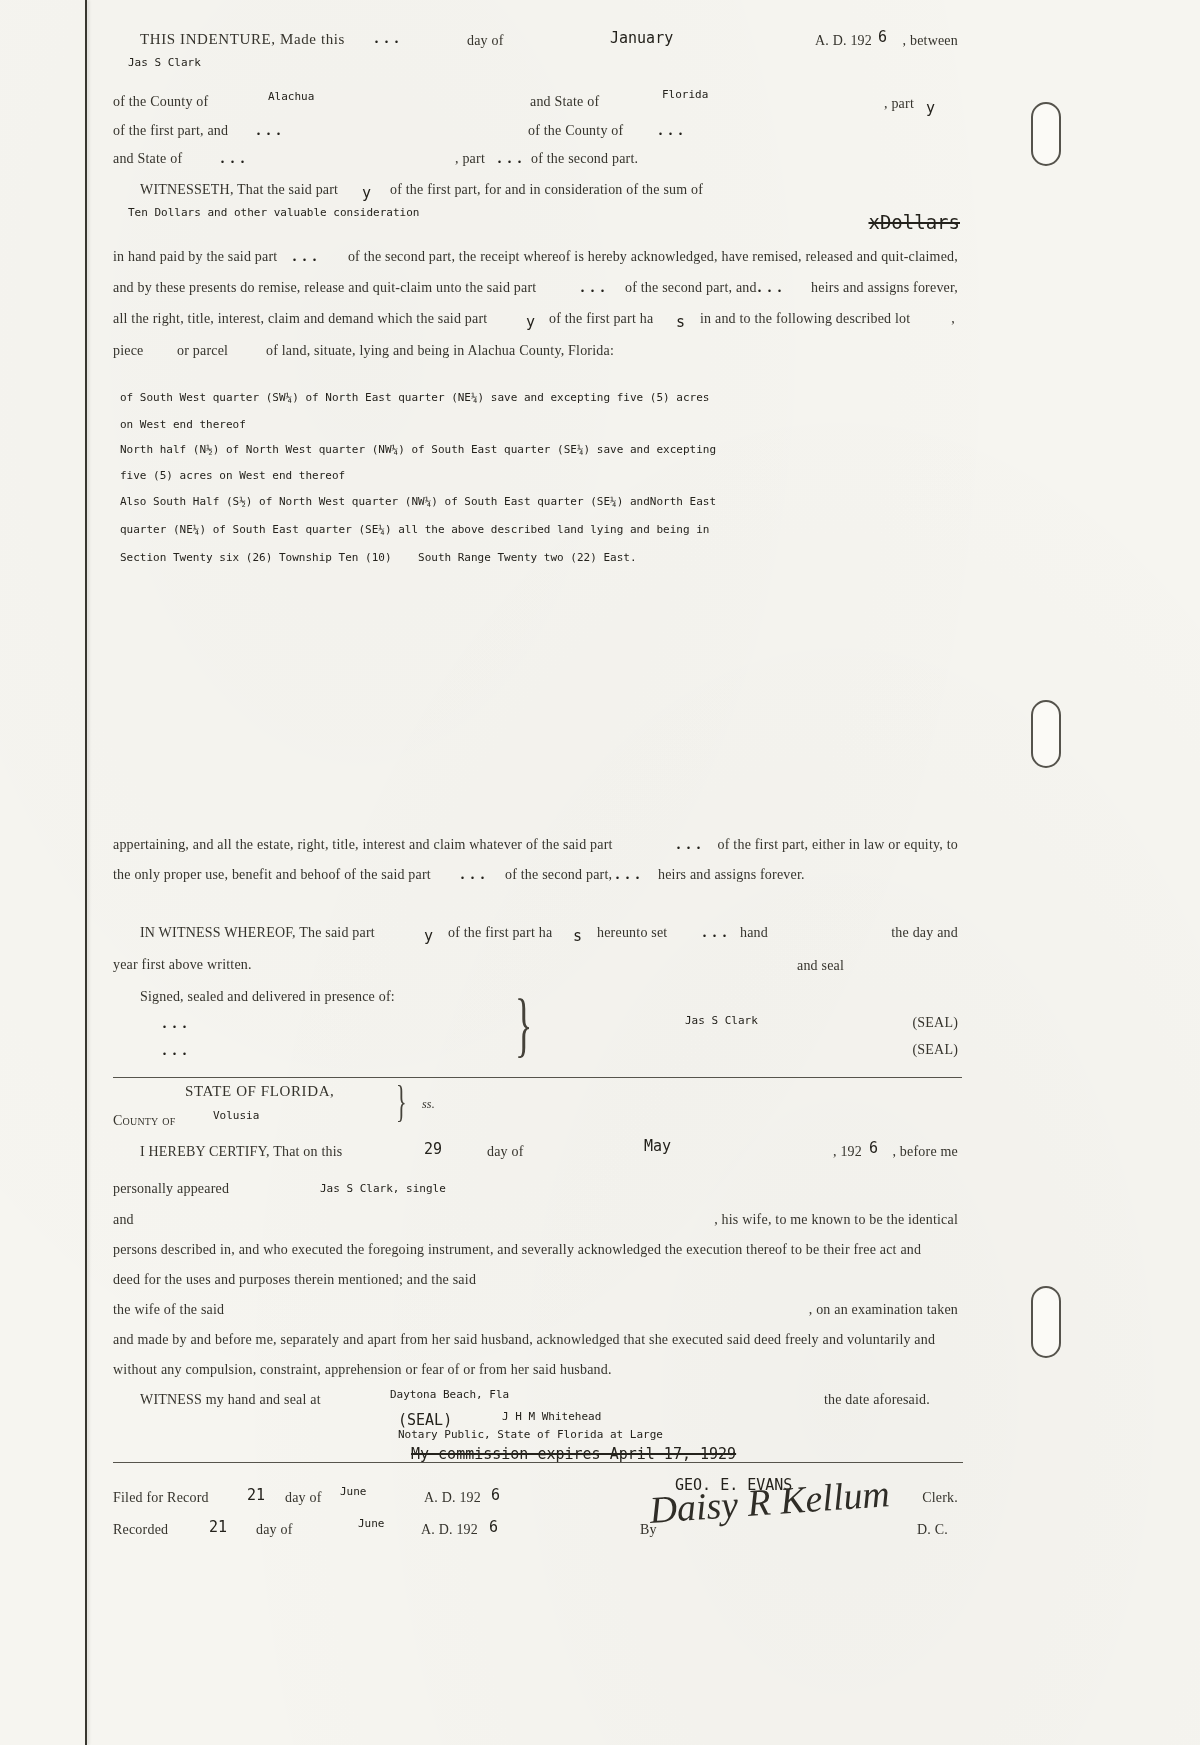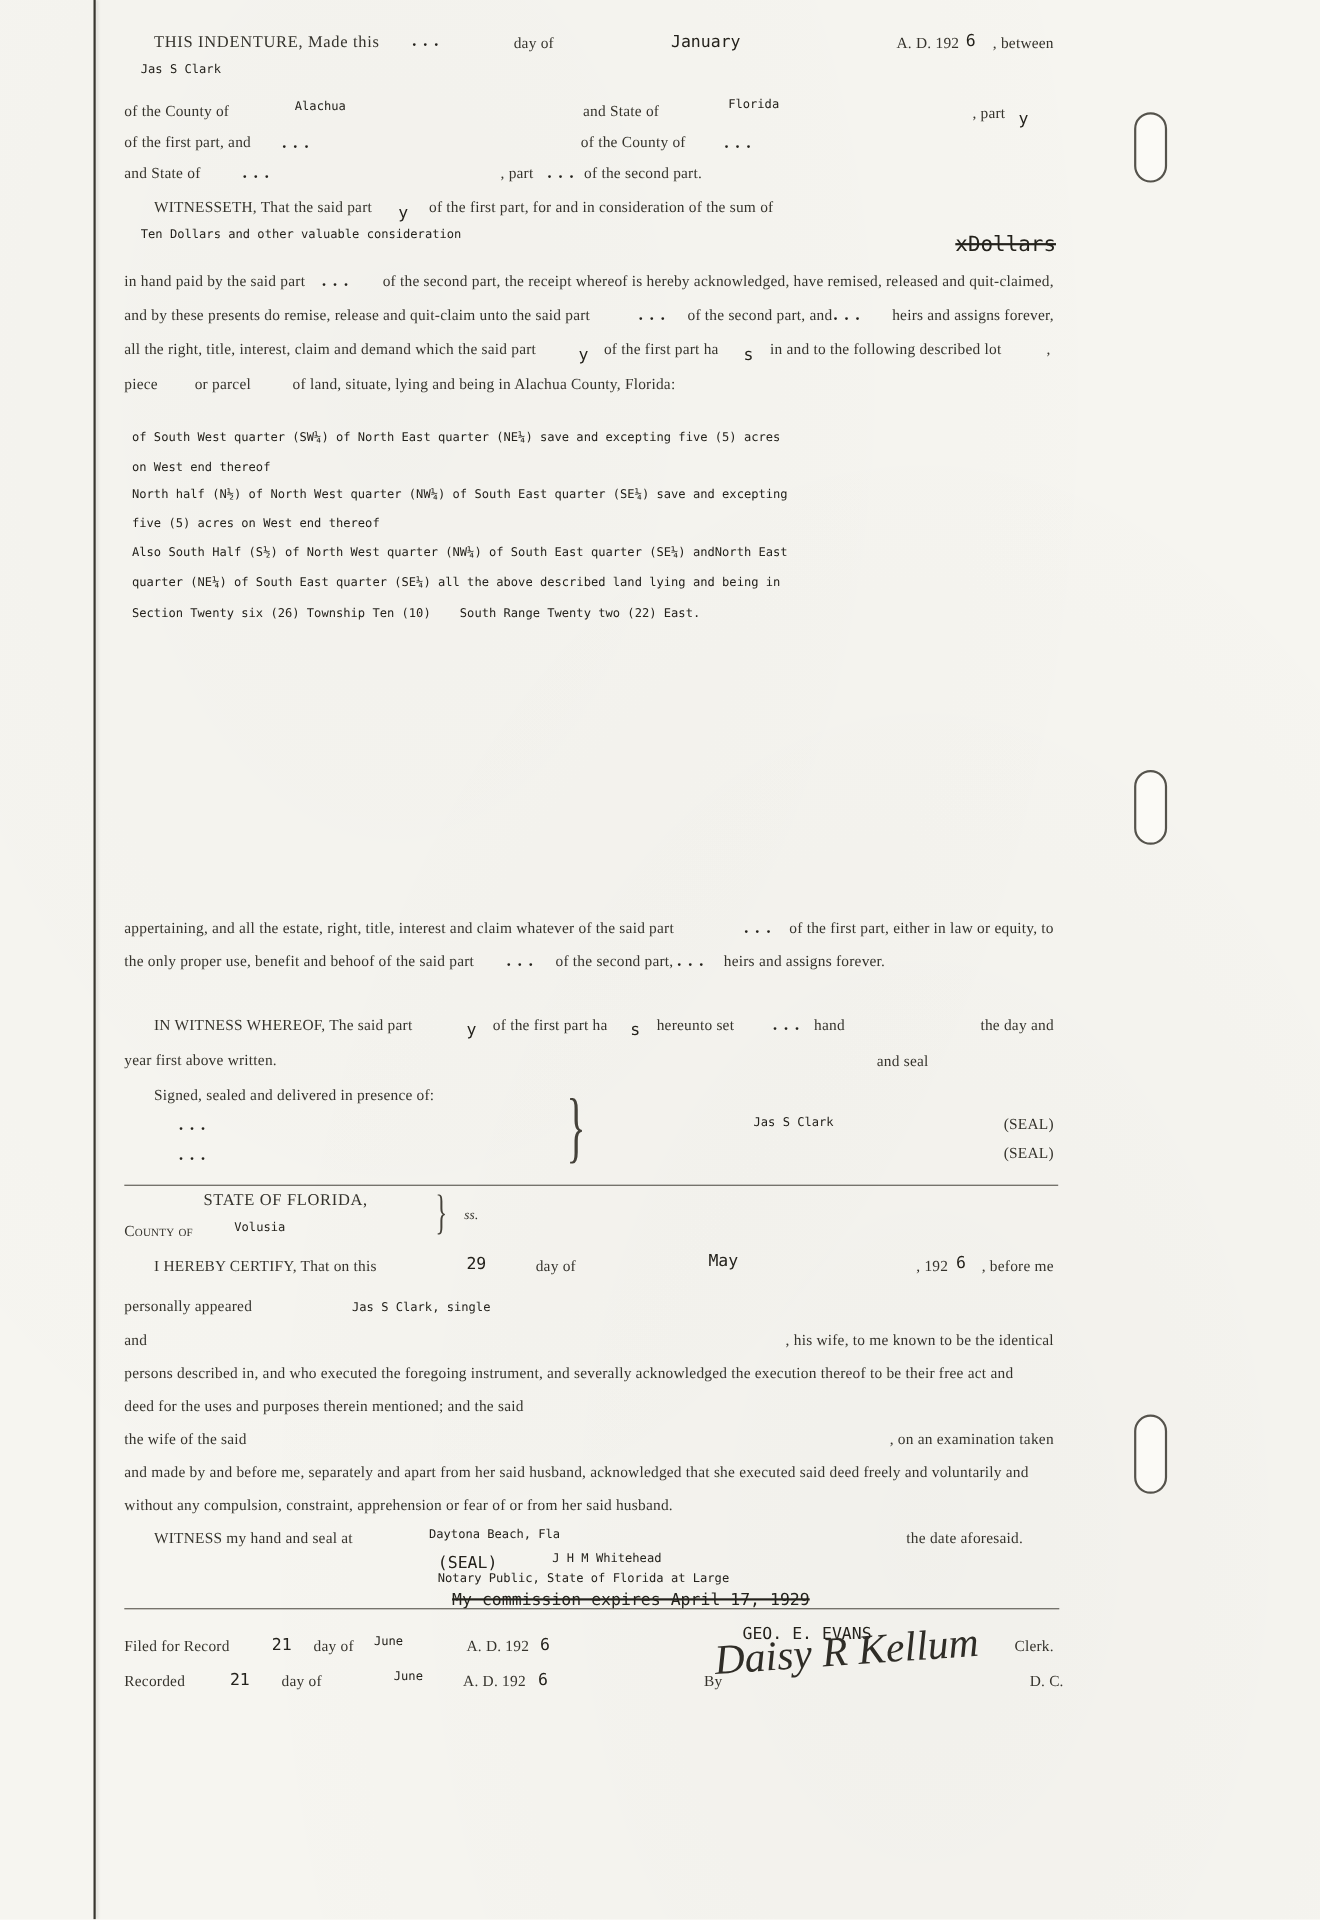--- a/index.html
+++ b/index.html
@@ -178,15 +178,15 @@
   <span class="abs s" style="right:242px; top:1490px;">Clerk.</span>
 
   <span class="abs s" style="left:113px; top:1522px;">Recorded</span>
   <span class="abs m" style="left:209px; top:1519px;">21</span>
   <span class="abs s" style="left:256px; top:1522px;">day of</span>
   <span class="abs m2" style="left:358px; top:1518px;">June</span>
   <span class="abs s" style="left:421px; top:1522px;">A. D. 192</span>
   <span class="abs m" style="left:489px; top:1519px;">6</span>
   <span class="abs s" style="left:640px; top:1522px;">By</span>
   <span class="script" style="left:648px; top:1488px;">Daisy R Kellum</span>
-  <span class="abs s" style="right:233px; top:1522px;margin-left:28px;">D. C.</span>
+  <span class="abs s" style="right:252px; top:1522px;margin-left:28px;">D. C.</span>
 
 </div>
 
 </body></html>

